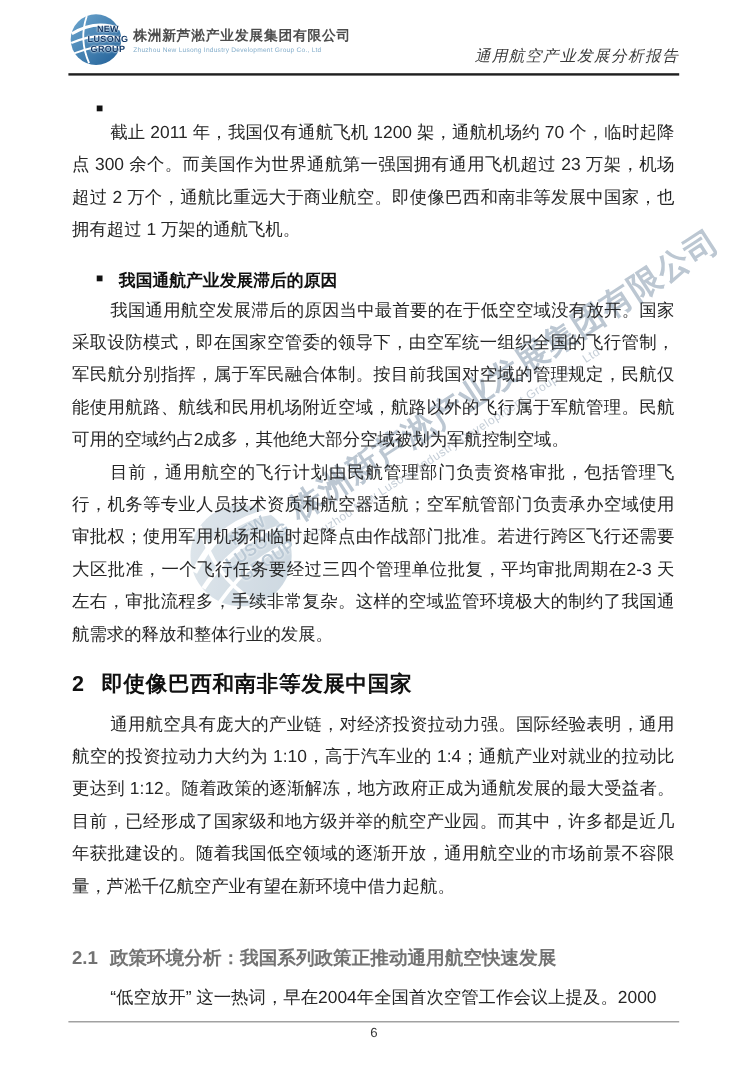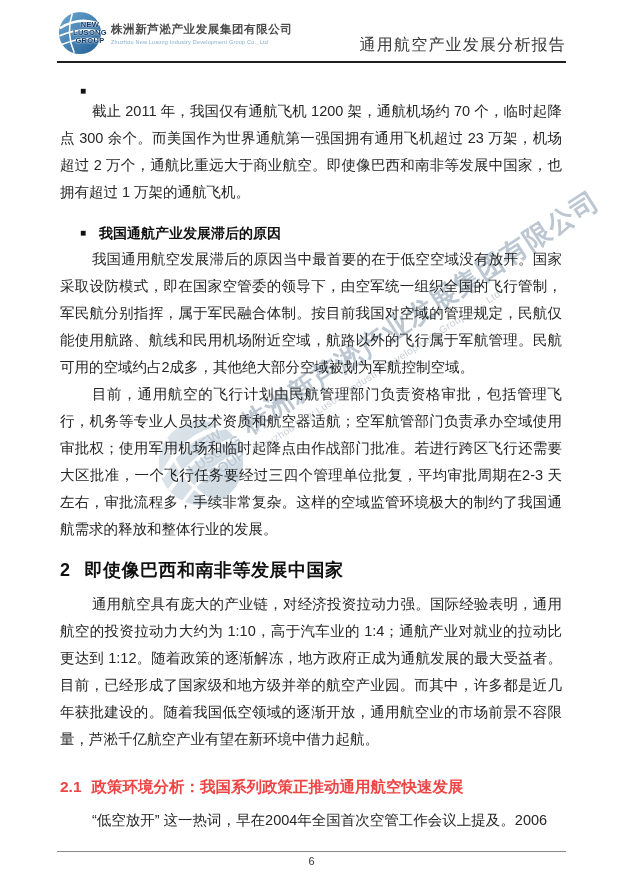--- a/index.html
+++ b/index.html
@@ -23,43 +23,43 @@
   .globe-wrap svg { width:46px; height:46px; display:block; }
   .globe-label {
     position:absolute; left:16px; top:11px;
     color:#143a68; font-weight:700; font-size:7.5px; line-height:8px;
     letter-spacing:0.3px; text-align:center;
     text-shadow:0 0 1px #fff, 0 0 2px #fff;
   }
   .company-names { display:flex; flex-direction:column; justify-content:center; }
   .company-cn { font-size:11.5px; font-weight:700; color:#4c4c4c; letter-spacing:0.6px; }
   .company-en { font-size:5.5px; color:#85aecb; margin-top:2px; letter-spacing:0.2px; }
-  .report-title { font-size:16px; color:#3a3a3a; letter-spacing:1.2px; white-space:nowrap; }
+  .report-title { font-size:13px; color:#3a3a3a; letter-spacing:1.2px; white-space:nowrap;font-style:italic; }
 
   
   .content {
     position:absolute; left:60px; top:86px; width:502px;
     font-size:14.5px; line-height:27px; text-align:justify; color:#262626;
   }
   .bullet-head {
     display:flex; align-items:center; gap:13px;
     font-weight:700; font-size:14px; color:#111;
     line-height:22px; margin:0 0 2px 20px;
   }
   .para + .bullet-head { margin-top:16px; }
   .bullet-glyph { font-size:10px; line-height:1; color:#111; }
   .para { text-indent:2.2em; }
   .h1 {
     font-size:18px; font-weight:700; color:#111;
     line-height:26px; margin:14px 0 8px 0; letter-spacing:0.5px;
     display:flex; gap:14px;
   }
   .h2 {
-    font-size:15.5px; font-weight:700; color:#ef4444;
-    line-height:24px; margin:22px 0 8px 0;
+    font-size:15.5px; font-weight:700; color:#737373;
+    line-height:24px; margin:34px 0 8px 0;
     display:flex; gap:10px;
   }
 
   
   .watermark {
     position:absolute; left:122px; top:300px; width:500px; height:104px;
     transform:rotate(-33deg);
     display:flex; align-items:center; gap:10px;
     background:rgba(255,255,255,0.52);
     pointer-events:none;
@@ -165,21 +165,21 @@
       <span>即使像巴西和南非等发展中国家</span>
     </div>
 
     <p class="para">通用航空具有庞大的产业链，对经济投资拉动力强。国际经验表明，通用航空的投资拉动力大约为 1:10，高于汽车业的 1:4；通航产业对就业的拉动比更达到 1:12。随着政策的逐渐解冻，地方政府正成为通航发展的最大受益者。目前，已经形成了国家级和地方级并举的航空产业园。而其中，许多都是近几年获批建设的。随着我国低空领域的逐渐开放，通用航空业的市场前景不容限量，芦淞千亿航空产业有望在新环境中借力起航。</p>
 
     <div class="h2">
       <span>2.1</span>
       <span>政策环境分析：我国系列政策正推动通用航空快速发展</span>
     </div>
 
-    <p class="para">“低空放开” 这一热词，早在2004年全国首次空管工作会议上提及。2006</p>
+    <p class="para">“低空放开” 这一热词，早在2004年全国首次空管工作会议上提及。2000</p>
 
   </div>
 
   <div class="footer">
     <span>6</span>
   </div>
 
 </div>
 
 </body></html>

